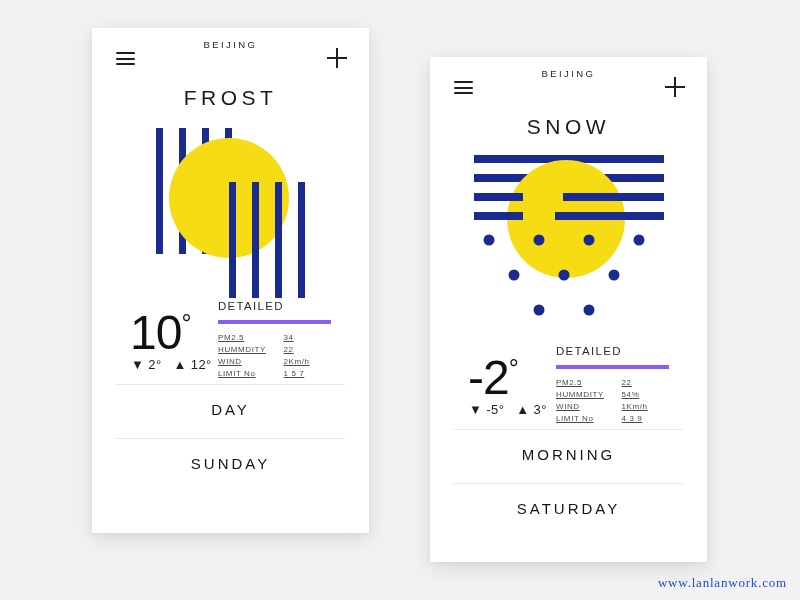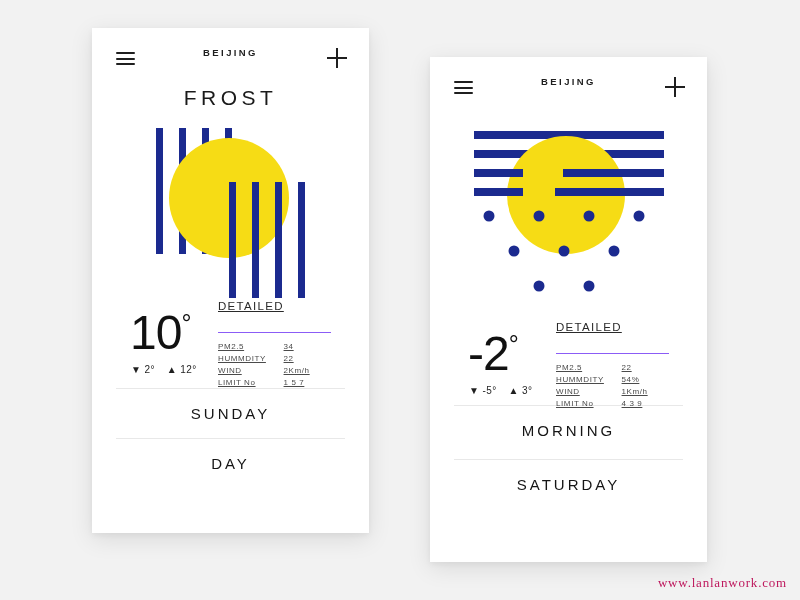--- a/index.html
+++ b/index.html
@@ -57,25 +57,25 @@
     display: block;
     height: 2px;
     background: #1f1f1f;
     border-radius: 1px;
   }
 
   .city {
     position: absolute;
     left: 0;
     right: 0;
-    top: 19px;
+    top: 11px;
     text-align: center;
     font-size: 9.5px;
     letter-spacing: 2.4px;
-    font-weight: bold;
+    font-weight: normal;
     color: #1f1f1f;
   }
 
   .plus {
     position: absolute;
     right: 22px;
     top: 20px;
     width: 20px;
     height: 20px;
   }
@@ -128,42 +128,41 @@
   .temp .deg {
     font-size: 25px;
     vertical-align: super;
     font-weight: 300;
     letter-spacing: 0;
   }
 
   .minmax {
     position: absolute;
     left: 1px;
-    top: 66px;
-    font-size: 10px;
+    top: 59px;
+    font-size: 13px;
     color: #1f1f1f;
     letter-spacing: 0.4px;
     white-space: nowrap;
   }
   .minmax .gap { display: inline-block; width: 12px; }
 
   .detail-col {
     position: absolute;
     left: 88px;
     top: 2px;
     right: 0;
   }
 
   .detail-head {
     font-size: 11.5px;
     letter-spacing: 1.3px;
     color: #2a2a2a;
-    padding-bottom: 20px;
-    border-bottom: 1px solid #8b5cf6;
-    text-decoration: underline;
+    padding-bottom: 8px;
+    border-bottom: 4px solid #8b5cf6;
   }
 
   .detail-table {
     width: 100%;
     margin-top: 7px;
     border-collapse: collapse;
   }
   .detail-table td {
     font-size: 8px;
     letter-spacing: 0.6px;
@@ -253,36 +252,37 @@
         </tr>
         <tr>
           <td>LIMIT No</td>
           <td class="val">1 5 7</td>
         </tr>
       </tbody>
         </table>
     </div>
   </div>
 
+  <div class="footrow">DAY</div>
   <div class="footrow first">SUNDAY</div>
-  <div class="footrow">DAY</div>
 </div>
 
 <div class="card" id="card-snow" style="background: rgb(255, 255, 255);">
 
   <div class="topbar">
     <div class="hamburger">
       <i></i>
         <i></i>
         <i></i>
     </div>
     <div class="city">BEIJING</div>
     <div class="plus"></div>
   </div>
 
+  <div class="condition">SNOW</div>
 
   <div class="art" id="art-snow">
     <svg width="277" height="196" viewBox="0 0 277 196">
 
       <rect x="44" y="8" width="190" height="8" fill="#1b2a8f"></rect>
       <rect x="44" y="27" width="190" height="8" fill="#1b2a8f"></rect>
 
       <circle cx="136" cy="72" r="59" fill="#f6dc15"></circle>
 
       <rect x="44" y="46" width="49" height="8" fill="#1b2a8f"></rect>
@@ -331,13 +331,13 @@
         </tr>
       </tbody>
         </table>
     </div>
   </div>
 
   <div class="footrow">MORNING</div>
   <div class="footrow first">SATURDAY</div>
 </div>
 
-<div id="watermark" style="color: #be185d; text-align: right;">www.lanlanwork.com</div>
+<div id="watermark" style="color: #1d4ed8; text-align: right;">www.lanlanwork.com</div>
 
 </body></html>

